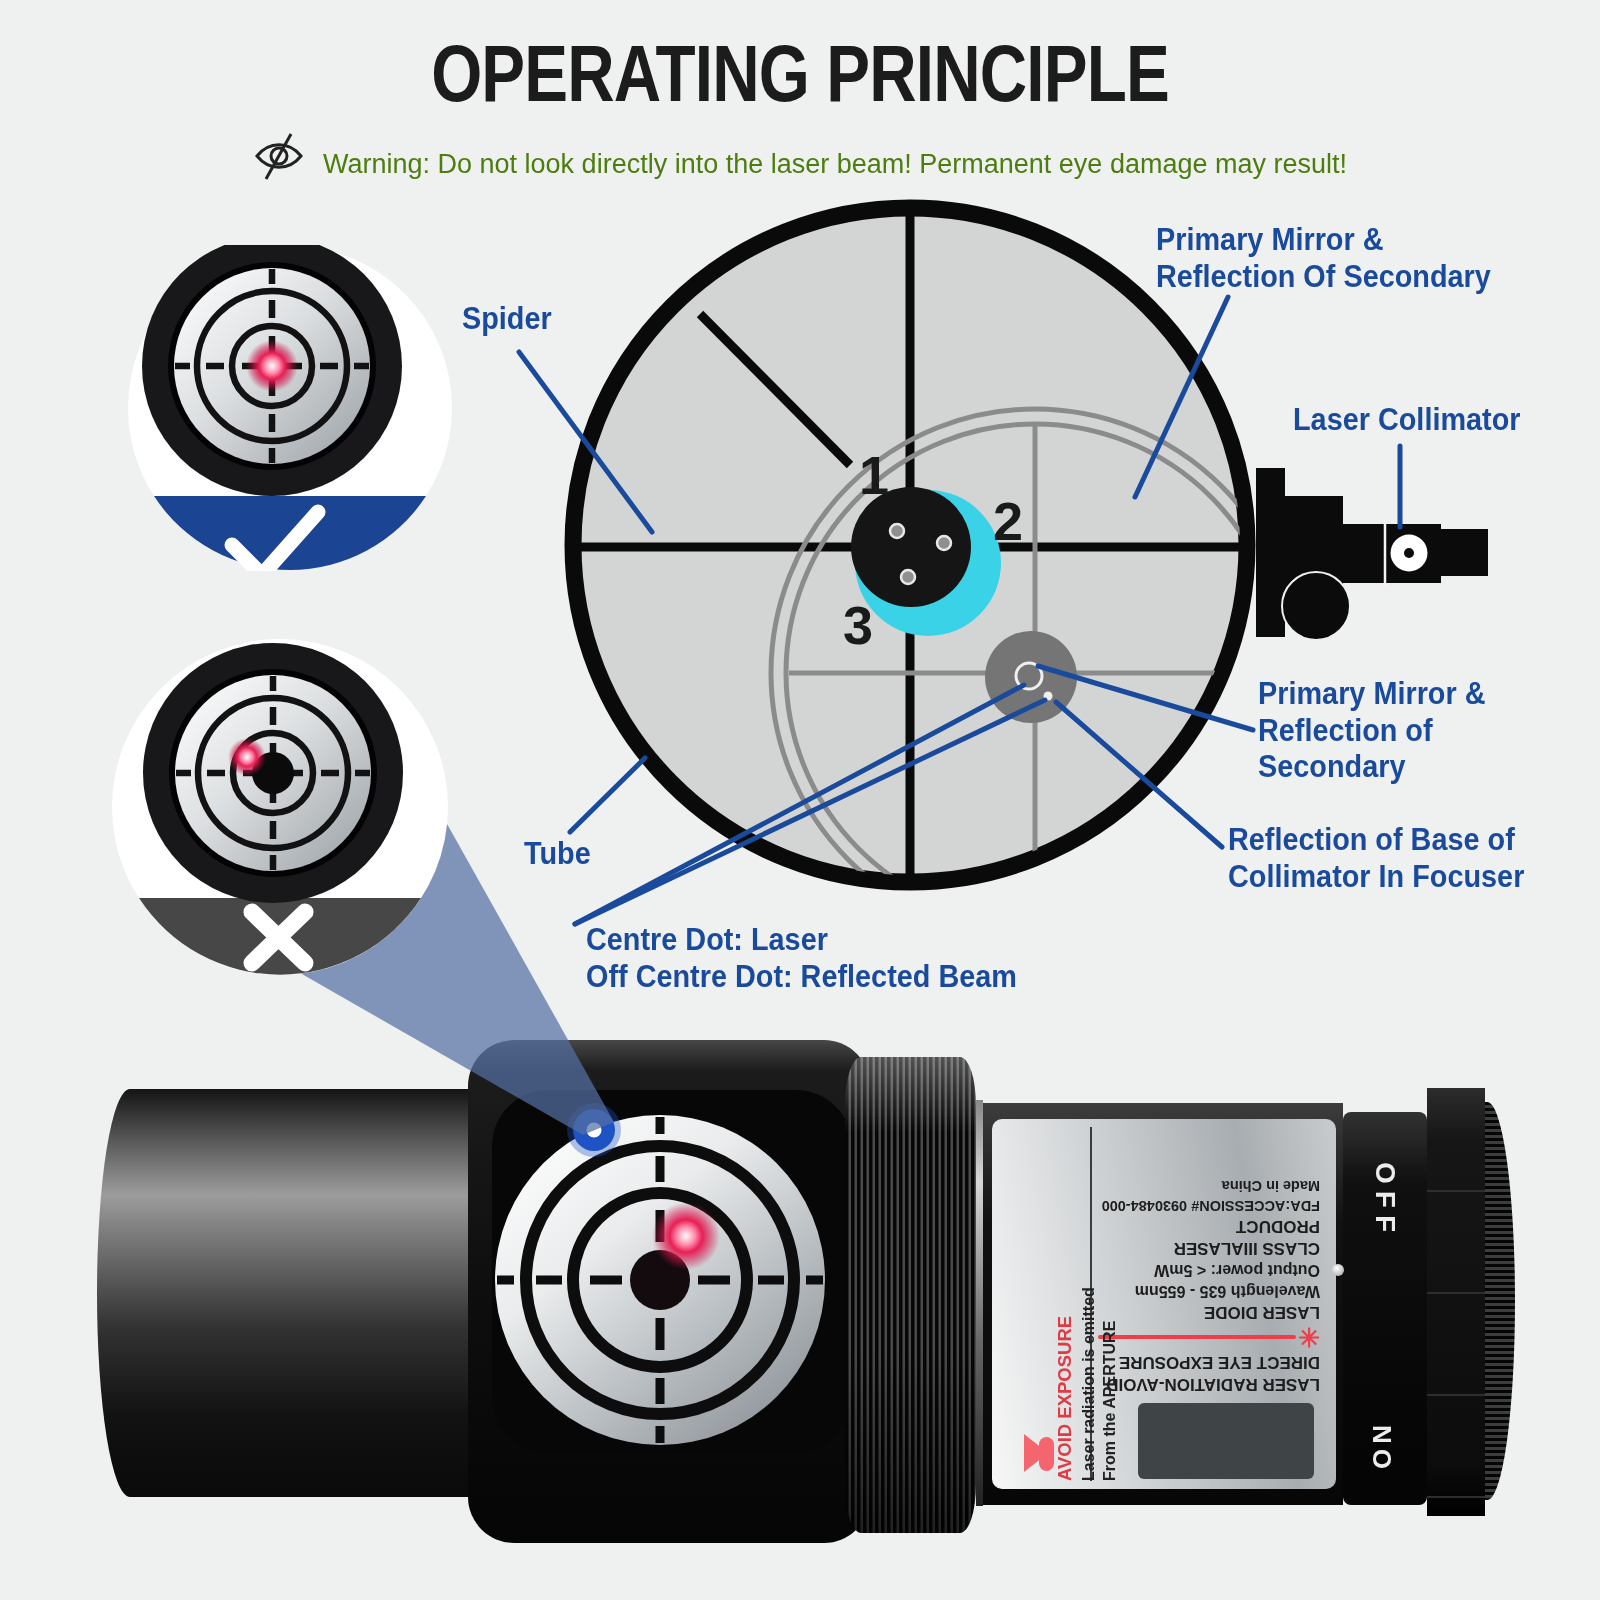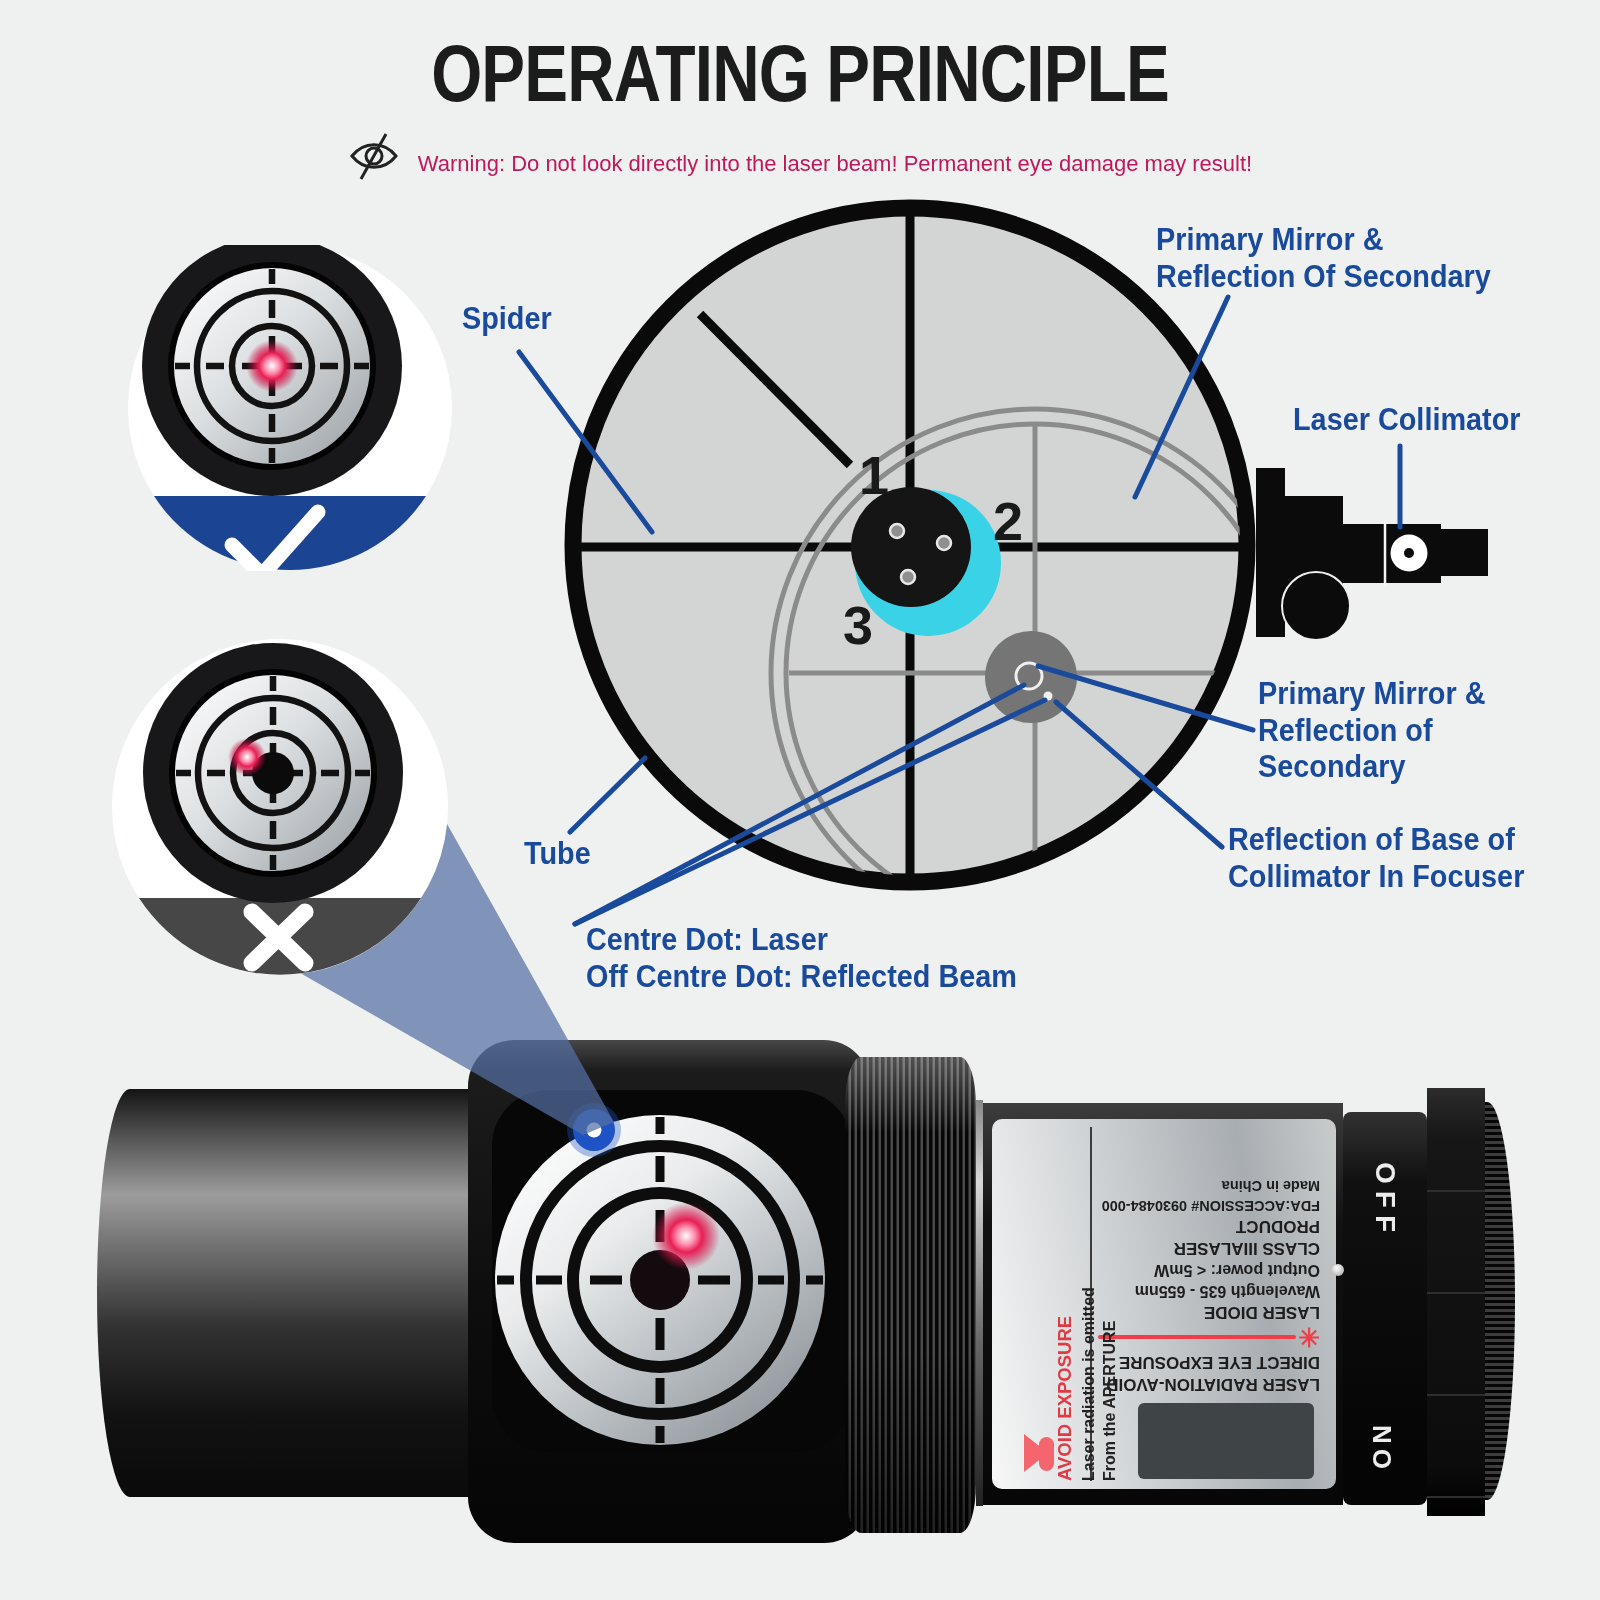--- a/index.html
+++ b/index.html
@@ -2,21 +2,21 @@
 <html><head>
 <meta charset="utf-8">
 <style>
   html,body{margin:0;padding:0;}
   .page{position:relative;width:1600px;height:1600px;background:#eff0f0;overflow:hidden;
         font-family:"Liberation Sans",sans-serif;}
   .abs{position:absolute;}
   .title{left:0;right:0;top:28px;text-align:center;font-size:80px;font-weight:bold;
          color:#1c1c1c;letter-spacing:-1px;transform:scaleX(0.82);}
   .warnrow{left:0;right:0;top:130px;display:flex;justify-content:center;align-items:center;gap:18px;}
-  .warntext{font-size:22px;color:#be185d;margin-top:16px;}
+  .warntext{font-size:27px;color:#4d7c0f;margin-top:16px;}
   .bluelabel{font-size:31px;font-weight:bold;color:#1a4a9c;line-height:1.18;
              transform:scaleX(0.93);transform-origin:left top;white-space:nowrap;}
   
   .tube{left:97px;top:1089px;width:378px;height:408px;
         background:linear-gradient(180deg,#141414 0%,#555 12%,#9c9c9c 26%,#7a7a7a 36%,#333 58%,#121212 80%,#0a0a0a 100%);
         border-radius:34px 0 0 34px / 210px 0 0 210px;}
   .housing{left:468px;top:1040px;width:402px;height:503px;border-radius:46px;
         background:linear-gradient(180deg,#474747 0,#1c1c1c 6%,#0e0e0e 50%,#050505 100%);}
   .window{left:492px;top:1090px;width:360px;height:362px;border-radius:56px;background:#070707;}
   .knurl{left:845px;top:1057px;width:131px;height:476px;border-radius:16px/48px;

